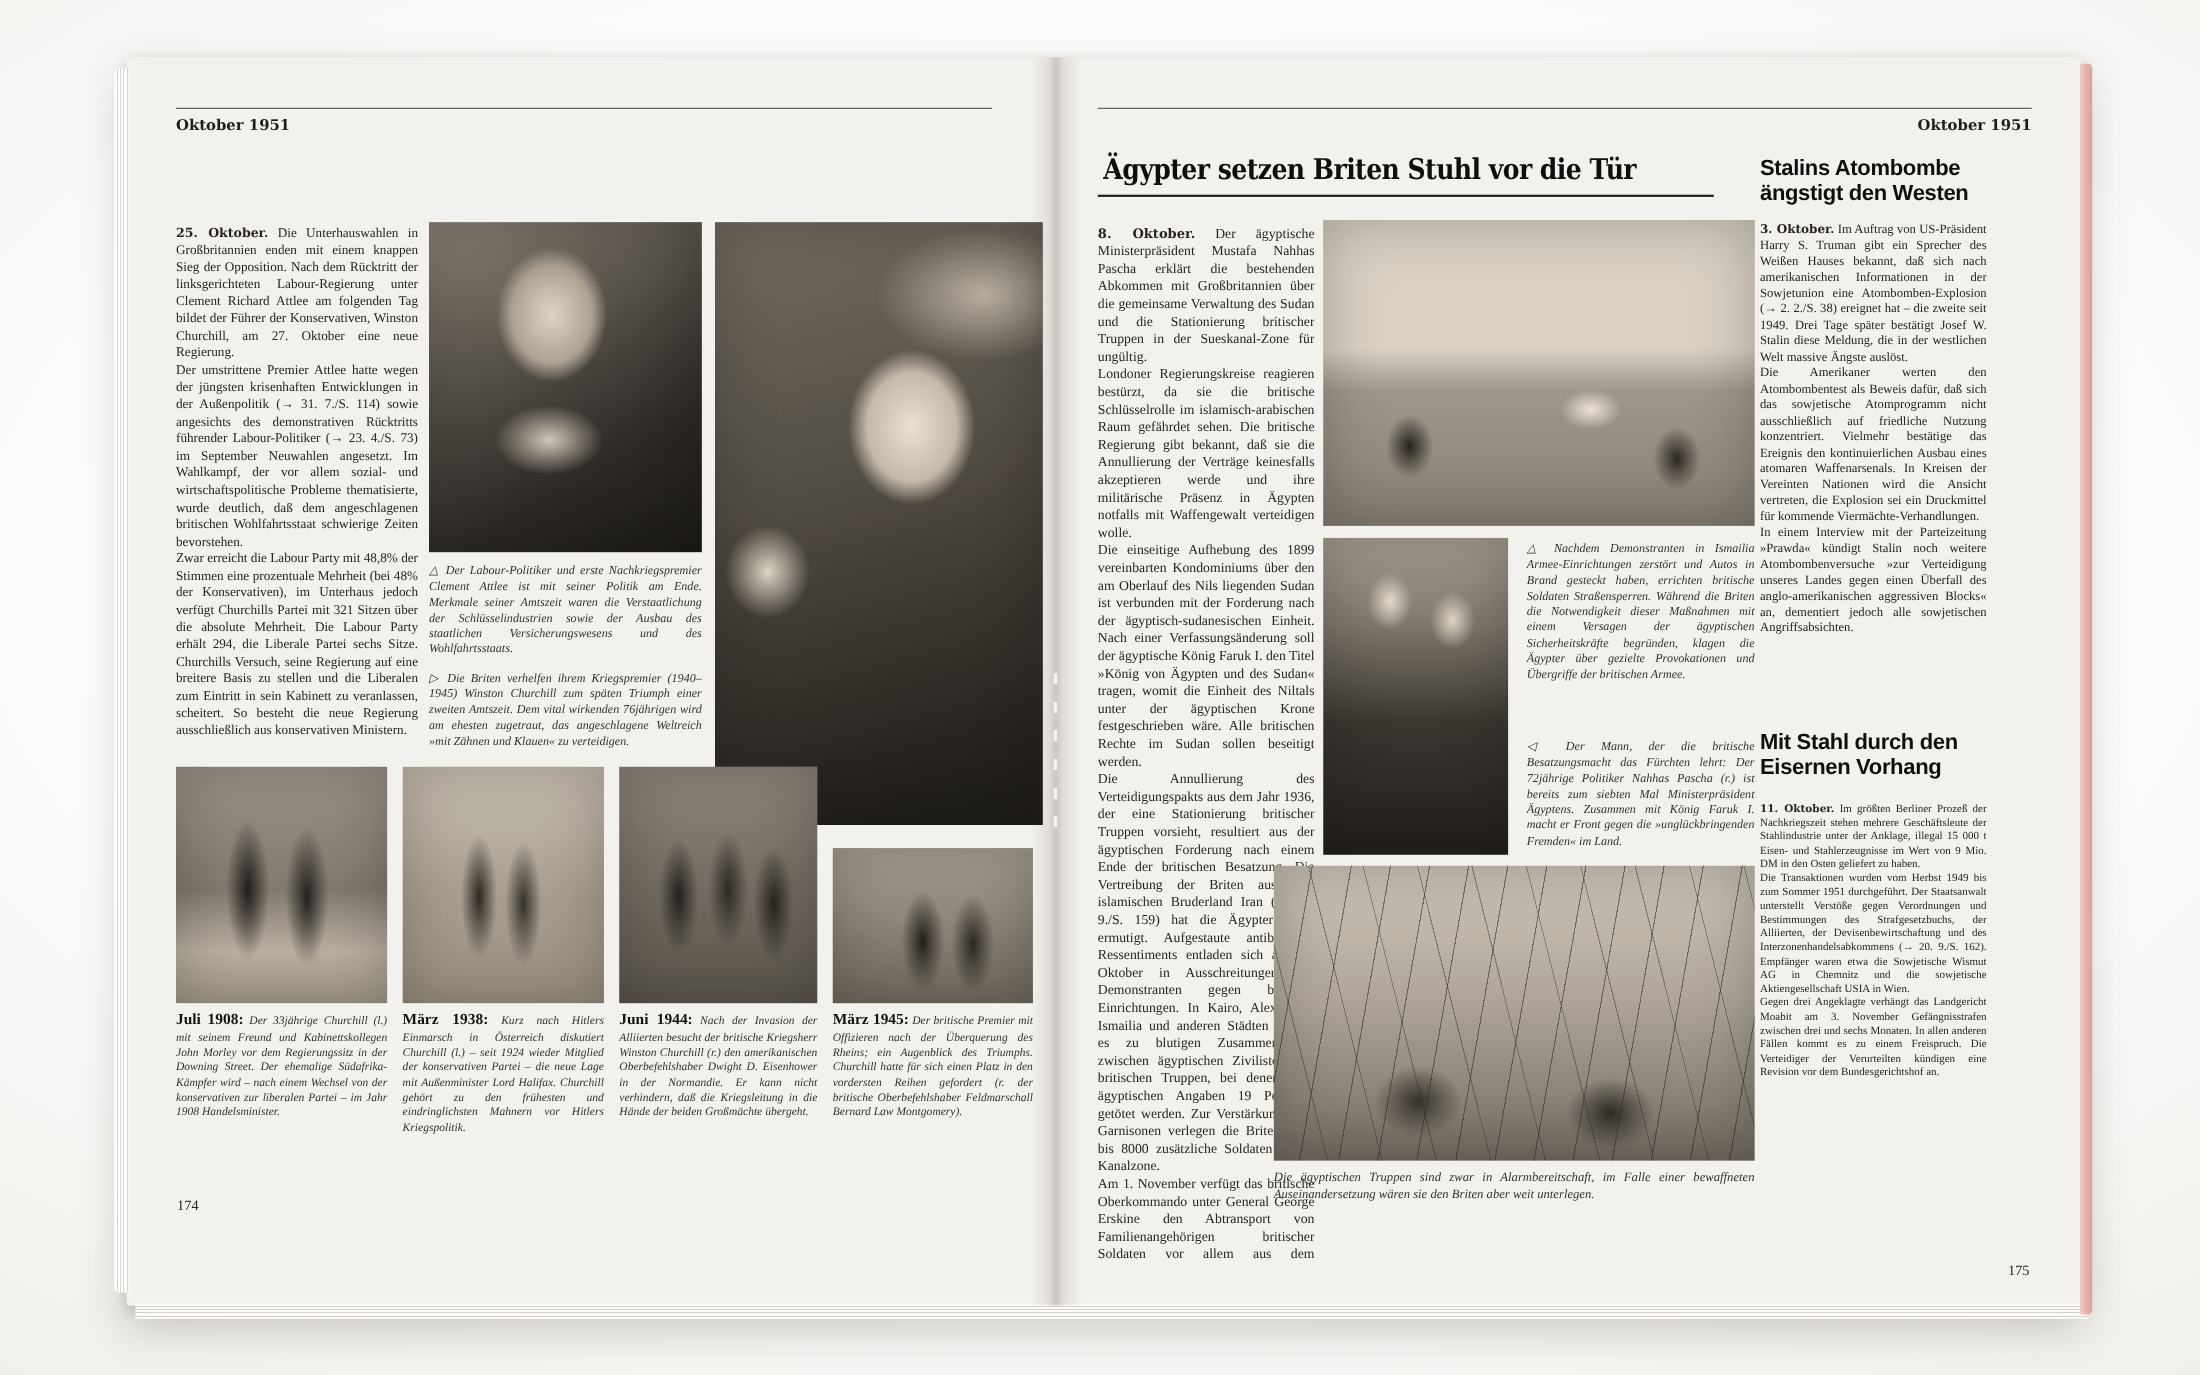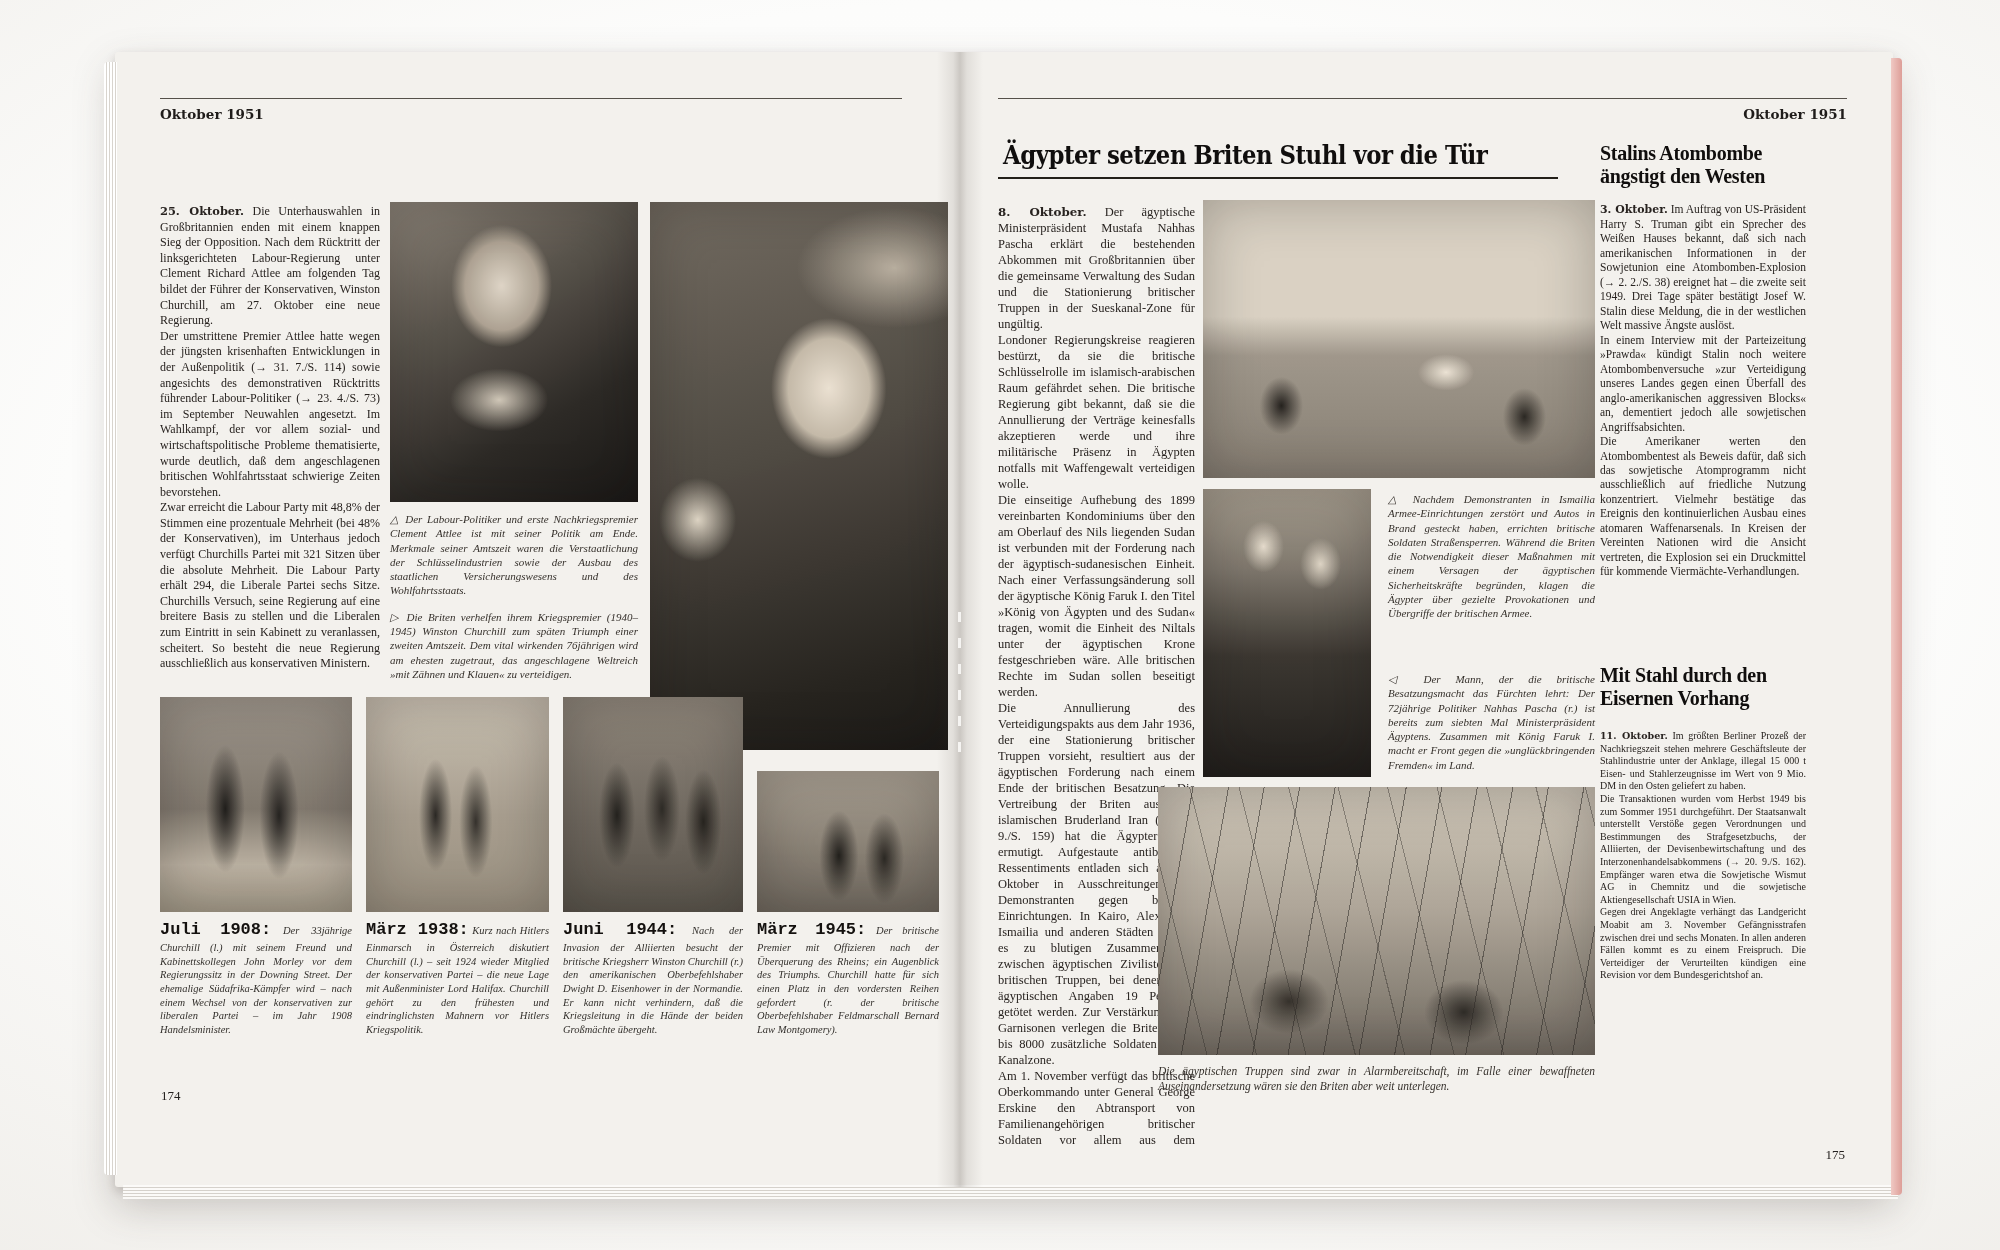--- a/index.html
+++ b/index.html
@@ -23,35 +23,35 @@
     background:repeating-linear-gradient(180deg,#fdfcfa 0 10px,rgba(0,0,0,0) 10px 26px);}
   .page{position:absolute;top:0;height:1135px;overflow:hidden;}
   .page-left{left:0;width:845px;}
   .page-right{left:845px;width:933px;}
 
   .rule{position:absolute;height:1px;background:#55504a;}
   .folio{position:absolute;font-family:"DejaVu Serif",serif;font-weight:bold;font-size:13.5px;color:#1f1c1a;}
   .hl-wrap{position:absolute;border-bottom:2px solid #232019;padding-bottom:7px;}
   .headline{font-family:"DejaVu Serif",serif;font-weight:bold;color:#100e0d;white-space:nowrap;}
   .hl-inner{display:inline-block;transform-origin:0 100%;letter-spacing:-0.6px;}
-  .subhead{position:absolute;font-family:Liberation Serif, serif;font-weight:bold;font-size:20px;
+  .subhead{position:absolute;font-family:Liberation Sans, sans-serif;font-weight:bold;font-size:20px;
     line-height:1.14;color:#100e0d;letter-spacing:-0.3px;}
   .body-col{position:absolute;text-align:justify;font-size:12px;line-height:1.3;}
   .body-col p{margin:0;}
   b.lead{font-family:"DejaVu Serif",serif;font-size:.95em;}
   .caption{position:absolute;font-style:italic;font-size:11px;line-height:1.3;color:#35302b;text-align:justify;}
   .caption p{margin:0 0 12px 0;}
   .ph{position:absolute;box-shadow:inset 0 0 55px rgba(18,16,14,.28);filter:sepia(.10);}
   .tl-row{position:absolute;left:45px;top:645px;width:765px;display:grid;
     grid-template-columns:192px 183px 180px 182px;column-gap:14px;}
   .tl-cell{position:relative;}
   .tl-cell .ph{position:relative;display:block;width:100%;height:215px;}
   .tl-cell .ph-t4{height:141px;margin-top:74px;}
   .timeline-cap{font-style:italic;font-size:10.5px;line-height:1.3;color:#33302c;text-align:justify;margin:7px 0 0 0;}
-  .timeline-cap b{font-style:normal;font-family:Liberation Mono, monospace;font-size:17px;color:#14110f;}
+  .timeline-cap b{font-style:normal;font-family:Liberation Serif, serif;font-size:14px;color:#14110f;}
   .pagenum{position:absolute;font-size:13px;color:#23201e;}
 
   .ph-attlee{background:
     radial-gradient(70px 85px at 45% 28%, #d7d0c6 0%, #a89e92 52%, rgba(0,0,0,0) 72%),
     radial-gradient(70px 45px at 44% 66%, #c9c2b7 0%, rgba(0,0,0,0) 70%),
     linear-gradient(150deg,#8a837a 0%,#57524c 35%,#2c2926 70%,#191716 100%);}
   .ph-churchill{background:
     radial-gradient(78px 95px at 60% 34%, #e3dcd1 0%, #beb5a8 52%, rgba(0,0,0,0) 74%),
     radial-gradient(55px 60px at 16% 58%, #d8d1c5 0%, rgba(0,0,0,0) 70%),
     radial-gradient(130px 80px at 82% 12%, #b3ab9f 0%, rgba(0,0,0,0) 75%),
@@ -165,22 +165,22 @@
 
     <div class="ph ph-camp" style="left:198px;top:735px;width:437px;height:268px;"></div>
     <div class="caption" style="left:198px;top:1012px;width:437px;font-size:11.5px;">Die ägyptischen Truppen sind zwar in Alarmbereitschaft, im Falle einer bewaffneten Auseinandersetzung wären sie den Briten aber weit unterlegen.</div>
 
     <div class="subhead" style="left:640px;top:90px;width:245px;">
       <span>Stalins Atombombe</span><br>
       <span>ängstigt den Westen</span>
     </div>
     <div class="body-col" style="left:640px;top:150px;width:206px;height:455px;overflow:hidden;font-size:11.5px;line-height:1.26;">
       <p><b class="lead">3. Oktober.</b> <span>Im Auftrag von US-Präsident Harry S. Truman gibt ein Sprecher des Weißen Hauses bekannt, daß sich nach amerikanischen Informationen in der Sowjetunion eine Atombomben-Explosion (→ 2. 2./S. 38) ereignet hat – die zweite seit 1949. Drei Tage später bestätigt Josef W. Stalin diese Meldung, die in der westlichen Welt massive Ängste auslöst.</span></p>
+      <p>Die Amerikaner werten den Atombombentest als Beweis dafür, daß sich das sowjetische Atomprogramm nicht ausschließlich auf friedliche Nutzung konzentriert. Vielmehr bestätige das Ereignis den kontinuierlichen Ausbau eines atomaren Waffenarsenals. In Kreisen der Vereinten Nationen wird die Ansicht vertreten, die Explosion sei ein Druckmittel für kommende Viermächte-Verhandlungen.</p>
       <p>In einem Interview mit der Parteizeitung »Prawda« kündigt Stalin noch weitere Atombombenversuche »zur Verteidigung unseres Landes gegen einen Überfall des anglo-amerikanischen aggressiven Blocks« an, dementiert jedoch alle sowjetischen Angriffsabsichten.</p>
-      <p>Die Amerikaner werten den Atombombentest als Beweis dafür, daß sich das sowjetische Atomprogramm nicht ausschließlich auf friedliche Nutzung konzentriert. Vielmehr bestätige das Ereignis den kontinuierlichen Ausbau eines atomaren Waffenarsenals. In Kreisen der Vereinten Nationen wird die Ansicht vertreten, die Explosion sei ein Druckmittel für kommende Viermächte-Verhandlungen.</p>
     </div>
 
     <div class="subhead" style="left:640px;top:612px;width:245px;">
       <span>Mit Stahl durch den</span><br>
       <span>Eisernen Vorhang</span>
     </div>
     <div class="body-col" style="left:640px;top:678px;width:206px;height:412px;overflow:hidden;font-size:10px;line-height:1.26;">
       <p><b class="lead">11. Oktober.</b> <span>Im größten Berliner Prozeß der Nachkriegszeit stehen mehrere Geschäftsleute der Stahlindustrie unter der Anklage, illegal 15 000 t Eisen- und Stahlerzeugnisse im Wert von 9 Mio. DM in den Osten geliefert zu haben.</span></p>
       <p>Die Transaktionen wurden vom Herbst 1949 bis zum Sommer 1951 durchgeführt. Der Staatsanwalt unterstellt Verstöße gegen Verordnungen und Bestimmungen des Strafgesetzbuchs, der Alliierten, der Devisenbewirtschaftung und des Interzonenhandelsabkommens (→ 20. 9./S. 162). Empfänger waren etwa die Sowjetische Wismut AG in Chemnitz und die sowjetische Aktiengesellschaft USIA in Wien.</p>
       <p>Gegen drei Angeklagte verhängt das Landgericht Moabit am 3. November Gefängnisstrafen zwischen drei und sechs Monaten. In allen anderen Fällen kommt es zu einem Freispruch. Die Verteidiger der Verurteilten kündigen eine Revision vor dem Bundesgerichtshof an.</p>

